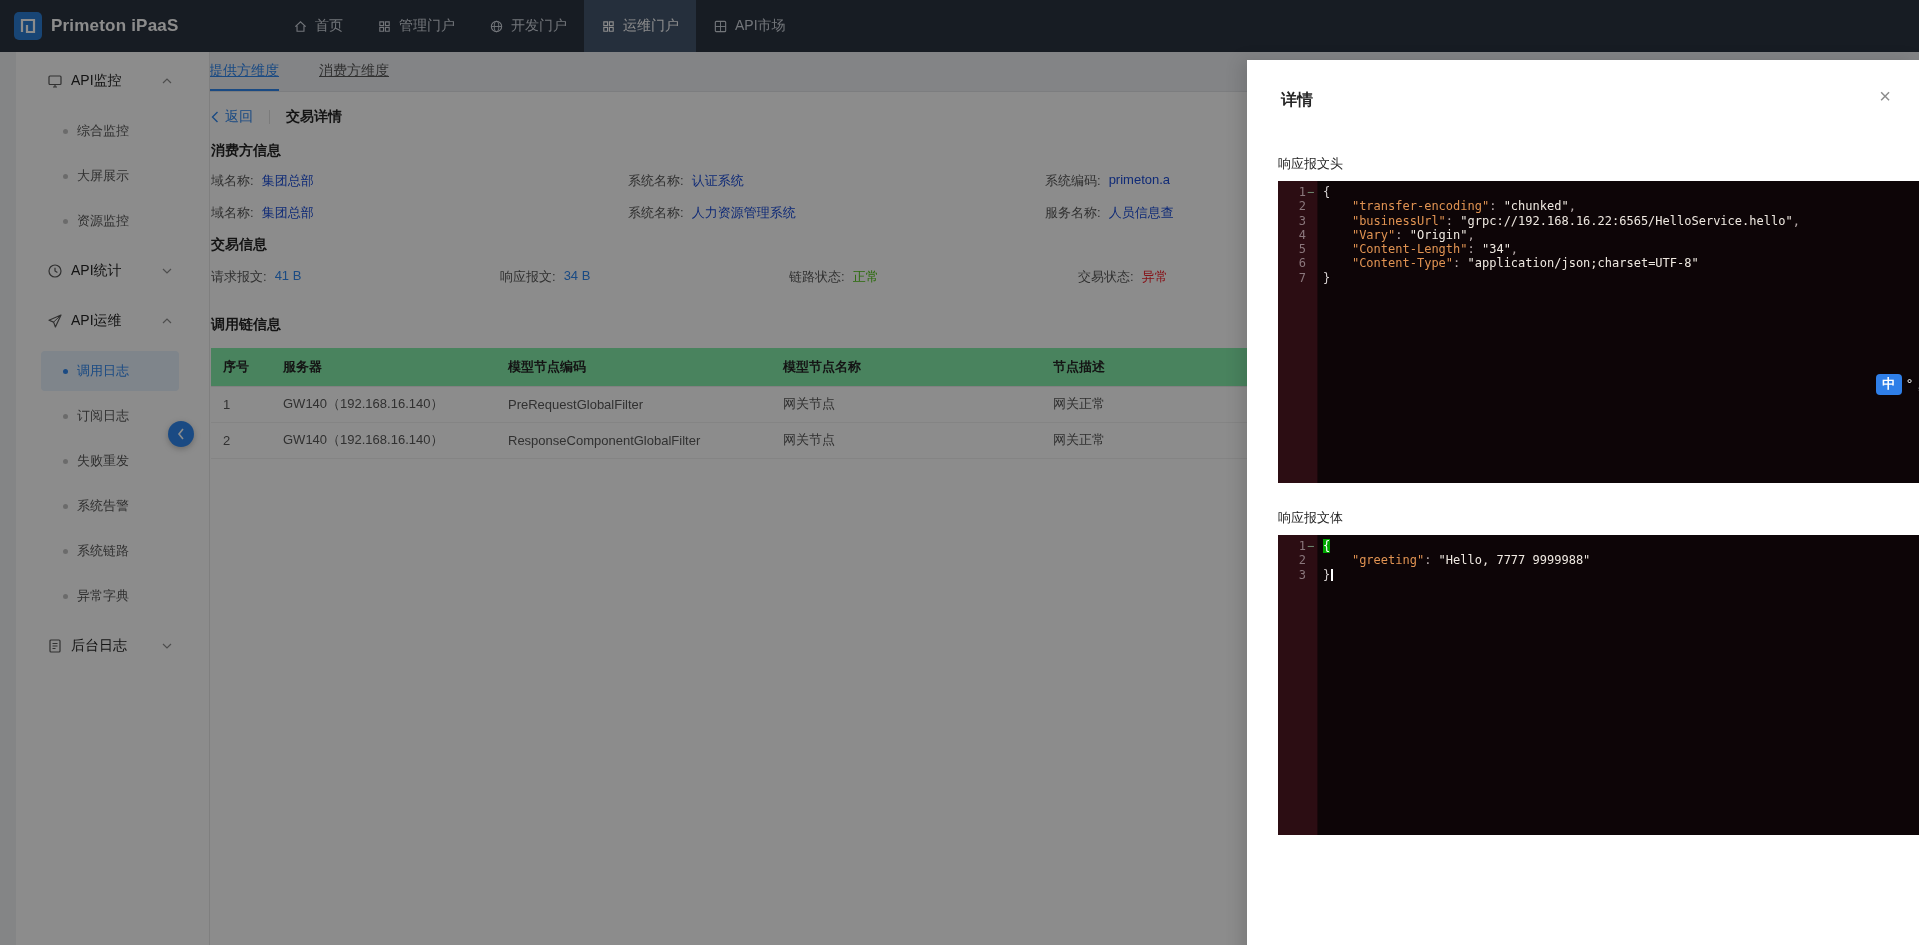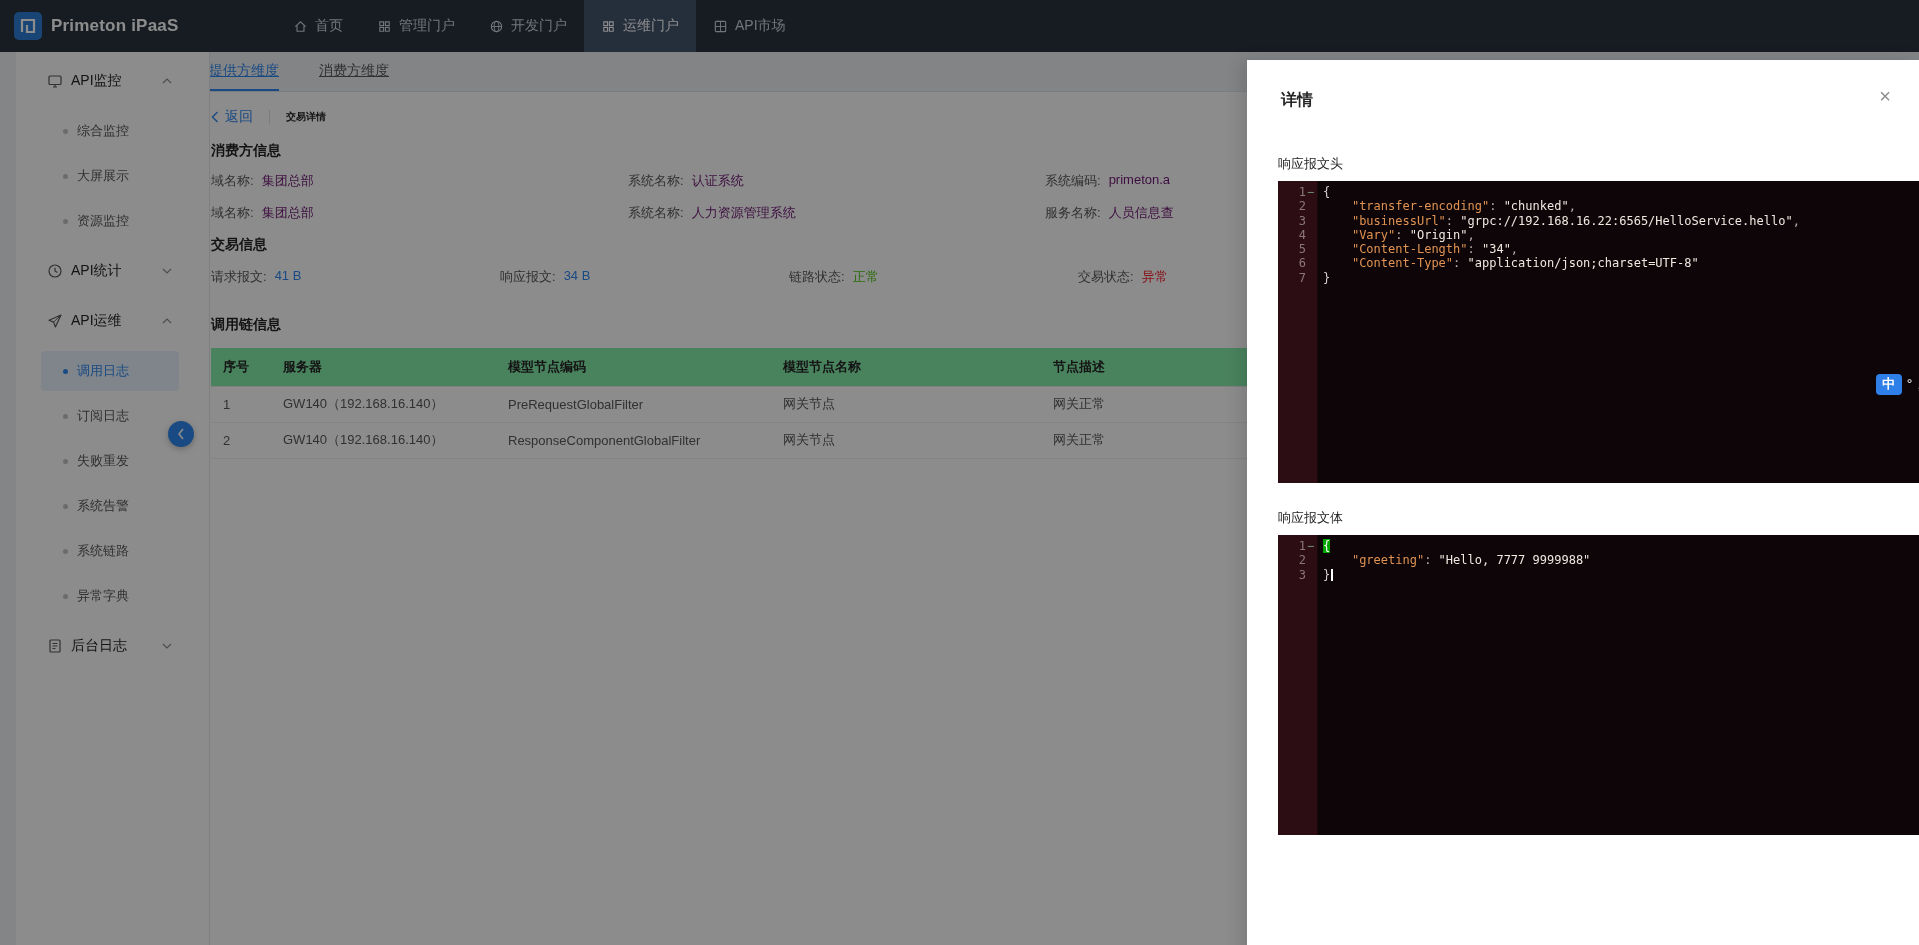--- a/index.html
+++ b/index.html
@@ -42,29 +42,29 @@
     display:flex; padding-left:14px; }
   .tab { display:flex; align-items:center; margin-right:40px; font-size:14px; color:#595959;
     border-bottom:2px solid transparent; cursor:pointer;text-decoration:underline; }
   .tab.active { color:#3088ef; border-bottom-color:#3088ef; font-weight:500; }
   .card { position:absolute; top:40px; left:0; right:0; bottom:0; background:#fff; padding:12px 16px; }
 
   .backrow { display:flex; align-items:center; height:22px; margin-top:2px; }
   .back-link { display:flex; align-items:center; gap:6px; color:#3088ef; font-size:14px; cursor:pointer; }
   .back-link svg { width:8px; height:12px; }
   .vdiv { width:1px; height:14px; background:#e0e0e0; margin:0 16px; }
-  .page-title { font-size:10px; font-weight:600; color:#262626; }
+  .page-title { font-size:14px; font-weight:600; color:#262626; }
 
   .sec-title { font-size:14px; font-weight:700; color:#262626; }
   .mt14 { margin-top:14px; } .mt18 { margin-top:18px; } .mt12 { margin-top:12px; } .mt30 { margin-top:30px; }
   .frow { display:grid; grid-template-columns:417px 417px 1fr; font-size:13px; }
   .frow4 { display:grid; grid-template-columns:281px 281px 281px 1fr; font-size:13px;gap:8px; }
   .fld { display:flex; white-space:nowrap; overflow:hidden; }
   .fld .lab { color:#595959; margin-right:8px; }
-  .fld .val { color:#701a75; }
+  .fld .val { color:#1d4ed8; }
   .v-blue { color:#3088ef !important; }
   .v-green { color:#52c41a !important; }
   .v-red { color:#f5222d !important; }
 
   table.chain { border-collapse:collapse; margin-top:14px; width:1400px; table-layout:fixed; font-size:13px; }
   table.chain col.c0{width:60px} table.chain col.c1{width:225px} table.chain col.c2{width:275px}
   table.chain col.c3{width:270px}
   table.chain th { background:#86efac; height:38px; text-align:left; padding:0 12px;
     color:#262626; font-weight:600; border-bottom:1px solid #ebebeb; }
   table.chain td { height:36px; padding:0 12px; color:#595959; border-bottom:1px solid #f0f0f0;

